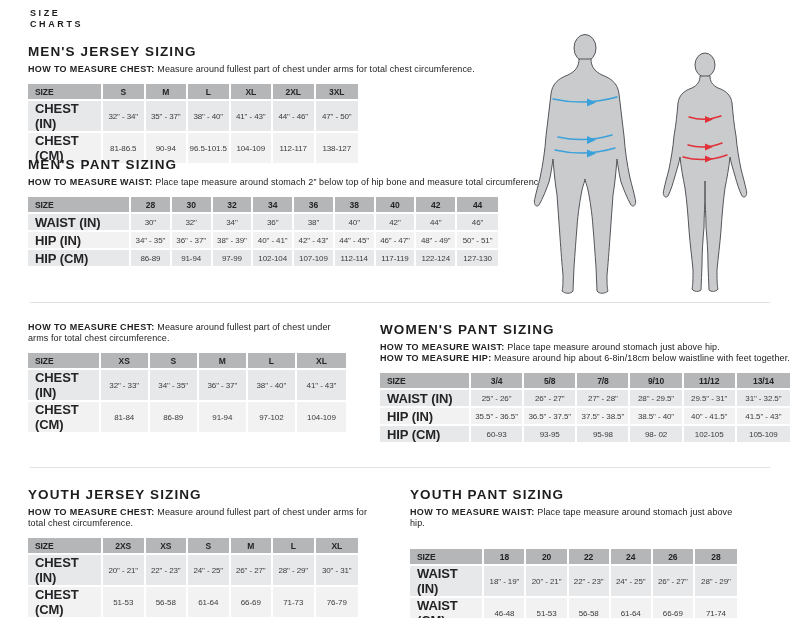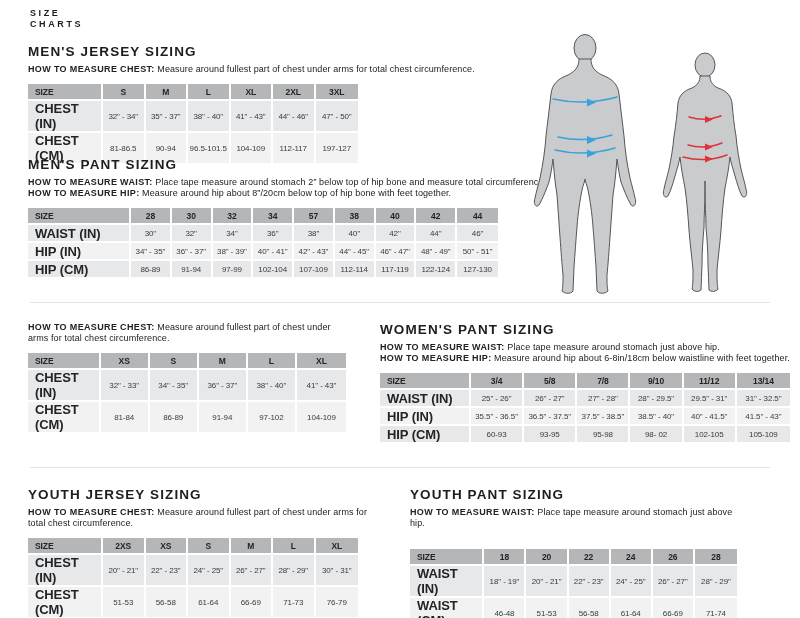--- a/index.html
+++ b/index.html
@@ -82,45 +82,41 @@
           <td>44" - 46"</td>
           <td>47" - 50"</td>
         </tr>
         <tr>
           <th class="lbl">CHEST (CM)</th>
           <td>81-86.5</td>
           <td>90-94</td>
           <td>96.5-101.5</td>
           <td>104-109</td>
           <td>112-117</td>
-          <td>197-127</td>
+          <td>138-127</td>
         </tr>
       </tbody>
     </table>
 </section>
 
 <section class="sec" id="sec-mens-pant" style="left:28px;top:157px;width:700px;">
   <h2>MEN'S PANT SIZING</h2>
   <p class="howto">
     <b>HOW TO MEASURE WAIST:</b>
     <span>Place tape measure around stomach 2” below top of hip bone and measure total circumference.</span>
-  </p>
-  <p class="howto">
-    <b>HOW TO MEASURE HIP:</b>
-    <span>Measure around hip about 8”/20cm below top of hip bone with feet together.</span>
   </p>
   <table class="size-table" style="width:470px;">
       <thead>
         <tr>
           <th class="lbl">SIZE</th>
           <th>28</th>
           <th>30</th>
           <th>32</th>
           <th>34</th>
-          <th>57</th>
+          <th>36</th>
           <th>38</th>
           <th>40</th>
           <th>42</th>
           <th>44</th>
         </tr>
       </thead>
       <tbody>
         <tr>
           <th class="lbl">WAIST (IN)</th>
           <td>30"</td>

